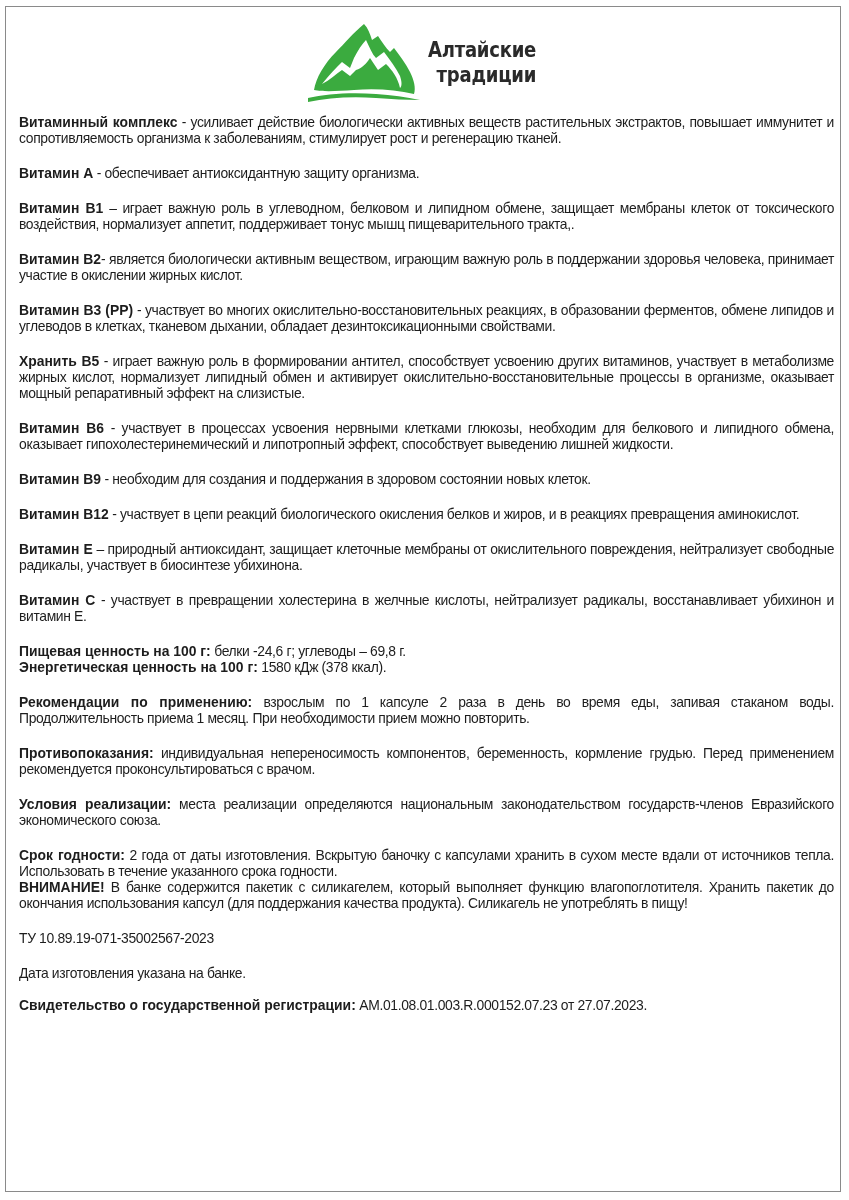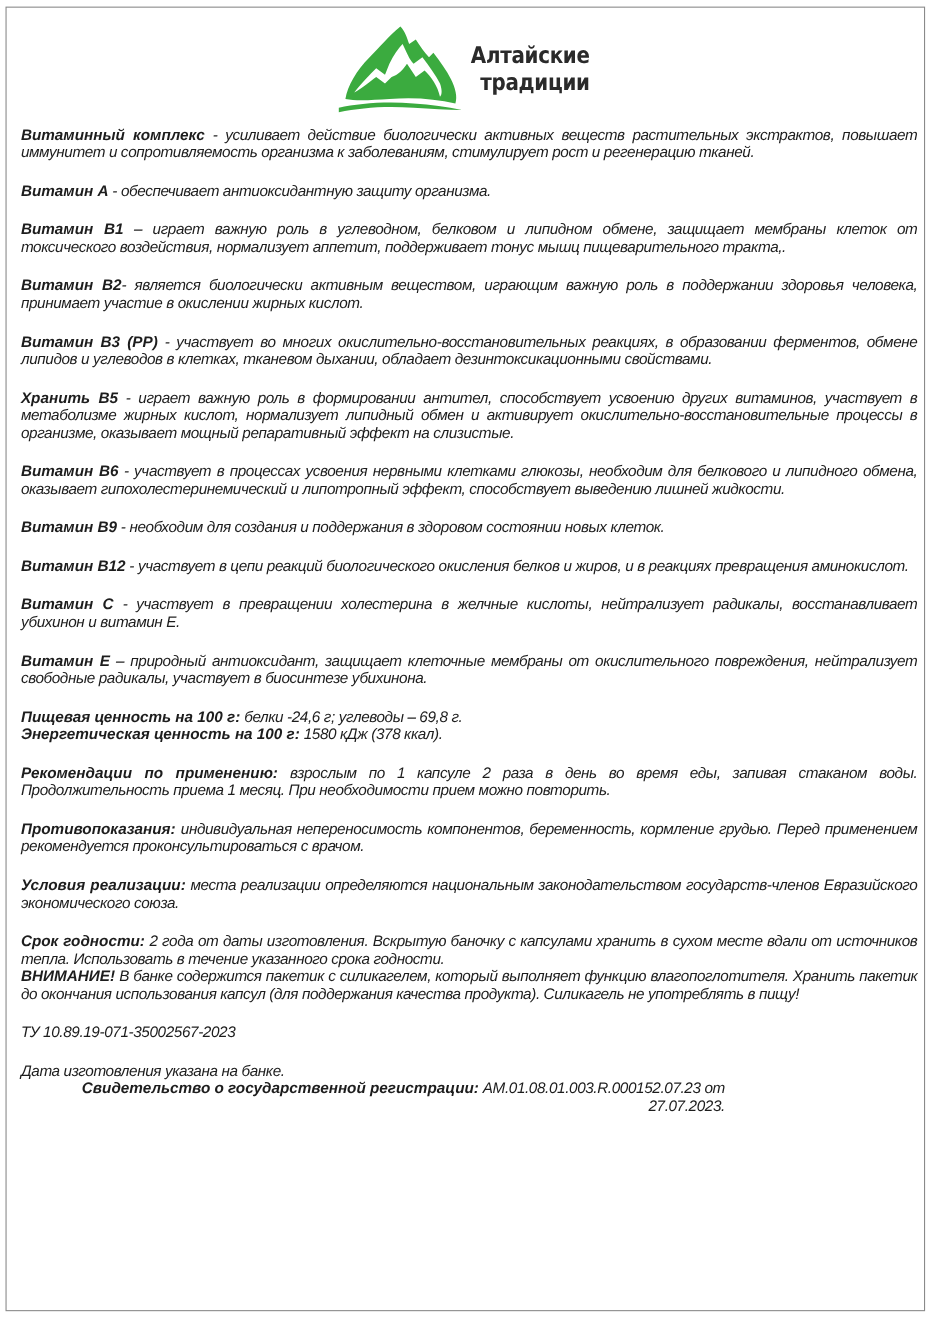--- a/index.html
+++ b/index.html
@@ -17,21 +17,21 @@
       font-family: "DejaVu Sans", sans-serif; font-weight: bold;
       font-size: 21px; line-height: 25px; color: #2a2a2a; letter-spacing: -0.3px;
       transform: scaleX(0.86); transform-origin: left top;
     }
     .logo-text div { white-space: nowrap; }
     .content {
       position: absolute; left: 19px; top: 114px; width: 815px;
       font-family: "Liberation Sans", sans-serif; font-size: 13.9px; line-height: 16px;
       color: #1d1d1d; letter-spacing: -0.35px;
     }
-    .para { margin: 0 0 19px 0; text-align: justify; font-style: italic; }
+    .para { margin: 0 0 19px 0; text-align: justify; }
     .para.tight { margin-bottom: 0; }
     .para b { font-weight: bold; letter-spacing: 0; }
   </style>
 </head>
 <body>
 
 <div class="frame"></div>
 
 <div class="logo">
   <svg width="118" height="90" viewBox="0 0 118 90">
@@ -49,30 +49,30 @@
 <div class="content">
   <p class="para"><b>Витаминный комплекс</b><span> - усиливает действие биологически активных веществ растительных экстрактов, повышает иммунитет и сопротивляемость организма к заболеваниям, стимулирует рост и регенерацию тканей.</span></p>
   <p class="para"><b>Витамин А</b><span> -  обеспечивает антиоксидантную защиту организма.</span></p>
   <p class="para"><b>Витамин В1</b><span> – играет важную роль в углеводном, белковом и липидном обмене, защищает мембраны клеток от токсического воздействия, нормализует аппетит, поддерживает тонус мышц пищеварительного тракта,.</span></p>
   <p class="para"><b>Витамин В2</b><span>- является биологически активным веществом, играющим важную роль в поддержании здоровья человека, принимает участие в окислении жирных кислот.</span></p>
   <p class="para"><b>Витамин В3 (РР)</b><span> - участвует во многих окислительно-восстановительных реакциях, в образовании ферментов, обмене липидов и углеводов в клетках, тканевом дыхании, обладает дезинтоксикационными свойствами.</span></p>
   <p class="para"><b>Хранить В5</b><span> - играет важную роль в формировании антител, способствует усвоению других витаминов, участвует в метаболизме жирных кислот, нормализует липидный обмен и активирует окислительно-восстановительные процессы в организме, оказывает мощный репаративный эффект на слизистые.</span></p>
   <p class="para"><b>Витамин В6</b><span> - участвует в процессах усвоения нервными клетками глюкозы, необходим для белкового и липидного обмена, оказывает гипохолестеринемический  и липотропный эффект, способствует выведению лишней жидкости.</span></p>
   <p class="para"><b>Витамин В9</b><span> - необходим для создания и поддержания в здоровом состоянии новых клеток.</span></p>
   <p class="para"><b>Витамин В12</b><span> - участвует в цепи реакций биологического окисления белков и жиров, и в реакциях превращения аминокислот.</span></p>
+  <p class="para"><b>Витамин Е</b><span> – природный антиоксидант, защищает клеточные мембраны от окислительного повреждения, нейтрализует свободные радикалы, участвует в биосинтезе убихинона.</span></p>
   <p class="para"><b>Витамин С</b><span> - участвует в превращении холестерина в желчные кислоты, нейтрализует радикалы, восстанавливает убихинон и витамин Е.</span></p>
-  <p class="para"><b>Витамин Е</b><span> – природный антиоксидант, защищает клеточные мембраны от окислительного повреждения, нейтрализует свободные радикалы, участвует в биосинтезе убихинона.</span></p>
 
   <p class="para tight"><b>Пищевая ценность на 100 г:</b><span> белки -24,6 г; углеводы – 69,8 г.</span></p>
   <p class="para"><b>Энергетическая ценность на 100 г:</b><span> 1580 кДж (378 ккал).</span></p>
 
   <p class="para"><b>Рекомендации по применению:</b><span> взрослым по 1 капсуле 2 раза в день во время еды, запивая стаканом воды. Продолжительность приема 1 месяц.  При необходимости прием можно повторить.</span></p>
   <p class="para"><b>Противопоказания:</b><span> индивидуальная непереносимость компонентов, беременность, кормление грудью. Перед применением рекомендуется проконсультироваться с врачом.</span></p>
   <p class="para"><b>Условия реализации:</b><span> места реализации определяются национальным законодательством государств-членов Евразийского экономического союза.</span></p>
 
   <p class="para tight"><b>Срок годности:</b><span> 2 года от даты изготовления. Вскрытую баночку с капсулами хранить в сухом месте вдали от источников тепла. Использовать в течение указанного срока годности.</span></p>
   <p class="para"><b>ВНИМАНИЕ!</b><span> В банке содержится пакетик с силикагелем, который выполняет функцию влагопоглотителя. Хранить пакетик до окончания использования капсул (для поддержания качества продукта). Силикагель не употреблять в пищу!</span></p>
 
   <p class="para">ТУ 10.89.19-071-35002567-2023</p>
 
   <p class="para tight">Дата изготовления указана на банке.</p>
-  <p class="para" style="text-align:right; width: 640px;"><b>Свидетельство о государственной регистрации:</b><span> АМ.01.08.01.003.R.000152.07.23 от 27.07.2023.</span></p>
+  <p class="para" style="text-align:left; width: 640px; margin-top: 16px;"><b>Свидетельство о государственной регистрации:</b><span> АМ.01.08.01.003.R.000152.07.23 от 27.07.2023.</span></p>
 </div>
 
 </body></html>

